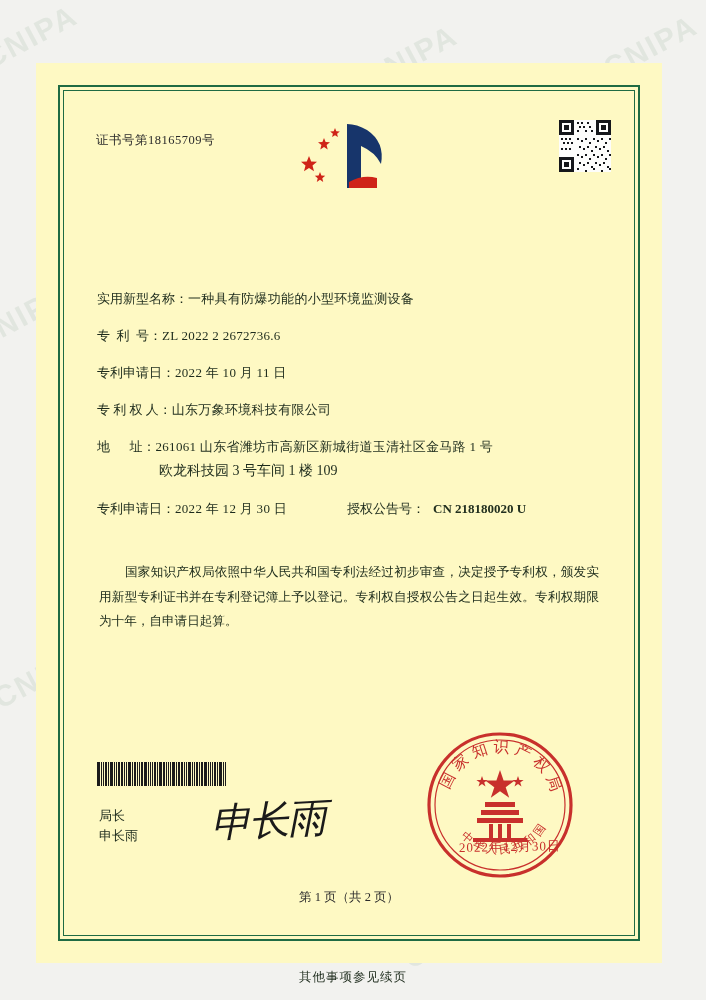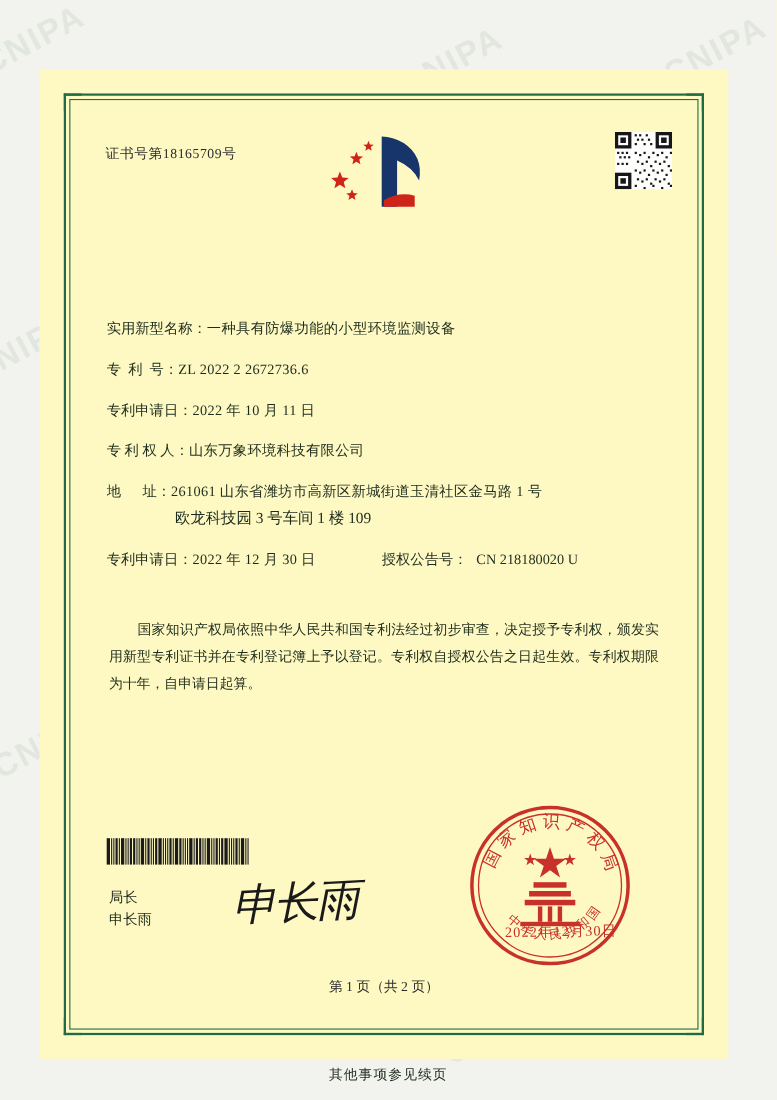--- a/index.html
+++ b/index.html
@@ -131,20 +131,21 @@
     color: #1d2b1c;
   }
   .field .val {
     flex: 1 1 auto;
     color: #1d2b1c;
     letter-spacing: .3px;
   }
   .field.two-col .val2 {
     flex: 0 0 auto;
     margin-left: 46px;
+    font-weight: bold;
   }
   .subline {
     font-size: 14px;
     color: #1d2b1c;
     margin: -13px 0 19.5px 62px;
   }
 
   
   .paras {
     position: absolute;

